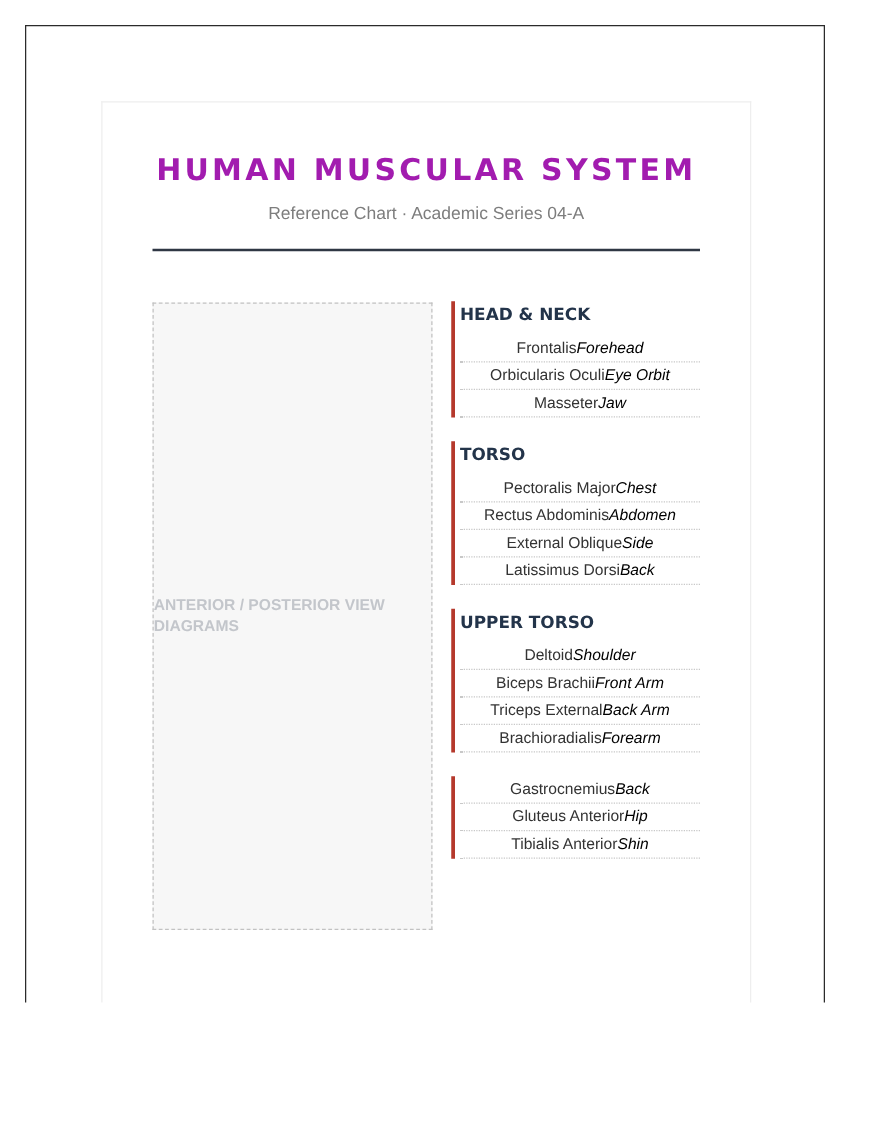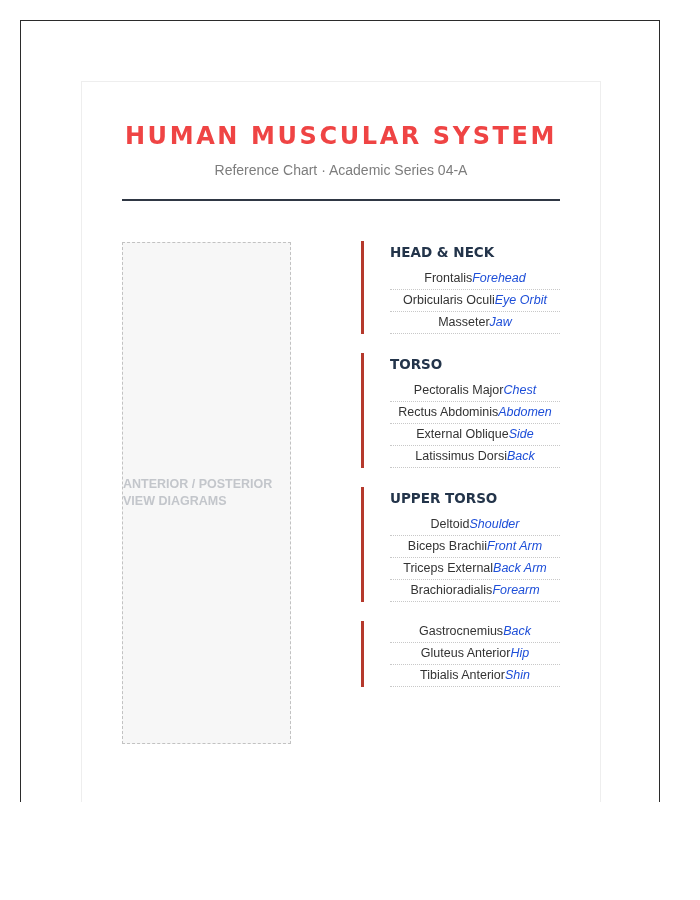--- a/index.html
+++ b/index.html
@@ -11,53 +11,53 @@
       position: absolute; left: 20px; top: 20px; width: 640px; height: 782px;
       border: 1px solid #2b2b2b; border-bottom: none; box-sizing: border-box;
     }
     .card {
       position: absolute; left: 81px; top: 81px; width: 520px; height: 721px;
       border: 1px solid #eeeeee; border-bottom: none; box-sizing: border-box; background: #fff;
     }
     .title {
       position: absolute; left: 0; top: 122px; width: 682px; text-align: center;
       font-family: "DejaVu Sans", sans-serif; font-weight: bold; font-size: 24px;
-      letter-spacing: 2.6px; color: #ef4444;
+      letter-spacing: 2.6px; color: #a21caf;
     }
     .subtitle {
       position: absolute; left: 0; top: 162px; width: 682px; text-align: center;
       font-family: "Liberation Sans", sans-serif; font-size: 14px; color: #7d7d7d;
     }
     .rule {
       position: absolute; left: 122px; top: 199px; width: 438px; height: 2px; background: #2f3744;
     }
     .diagram {
-      position: absolute; left: 122px; top: 242px; width: 169px; height: 502px;
+      position: absolute; left: 122px; top: 242px; width: 224px; height: 502px;
       background: #f7f7f7; border: 1px dashed #c2c2c2; box-sizing: border-box;
       display: flex; align-items: center;
     }
     .diagram-label {
       font-family: "Liberation Sans", sans-serif; font-weight: bold; font-size: 12.5px;
       color: #c3c6cb; line-height: 17px; width: 190px; padding-left: 0;
     }
     .sections { position: absolute; left: 361px; top: 241px; width: 199px; }
     .section {
-      border-left: 3px solid #b5392c; padding-left: 26px; margin-bottom: 19px; box-sizing: border-box;
+      border-left: 3px solid #b5392c; padding-left: 4px; margin-bottom: 19px; box-sizing: border-box;
     }
     .section-title {
       font-family: "DejaVu Sans", sans-serif; font-weight: bold; font-size: 13.5px; color: #23344a;
       height: 27px; line-height: 22px;
     }
     .row {
       display: flex; justify-content: center; align-items: baseline;
       height: 22px; box-sizing: border-box; border-bottom: 1px dotted #c8c8c8;
       font-family: "Liberation Sans", sans-serif; font-size: 12.5px; line-height: 20px;
     }
     .row .name { color: #333333; }
-    .row .region { color: #1d4ed8; font-style: italic; }
+    .row .region { color: #000000; font-style: italic; }
   </style>
 </head>
 <body>
 
 <div class="frame"></div>
 <div class="card"></div>
 
 <h1 class="title" style="margin:0">HUMAN MUSCULAR SYSTEM</h1>
 <div class="subtitle">Reference Chart · Academic Series 04-A</div>
 <div class="rule"></div>

